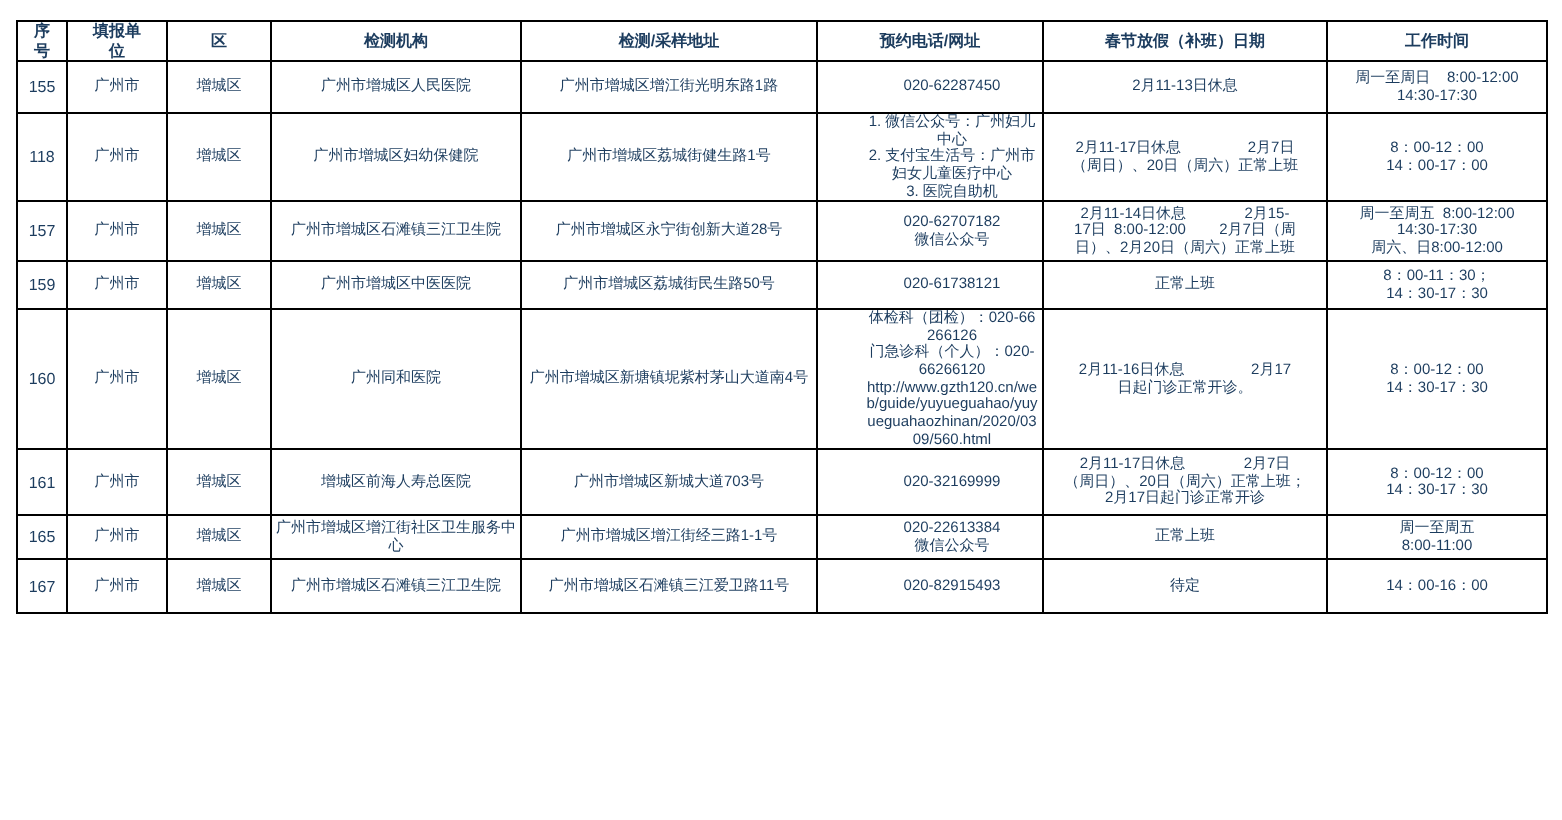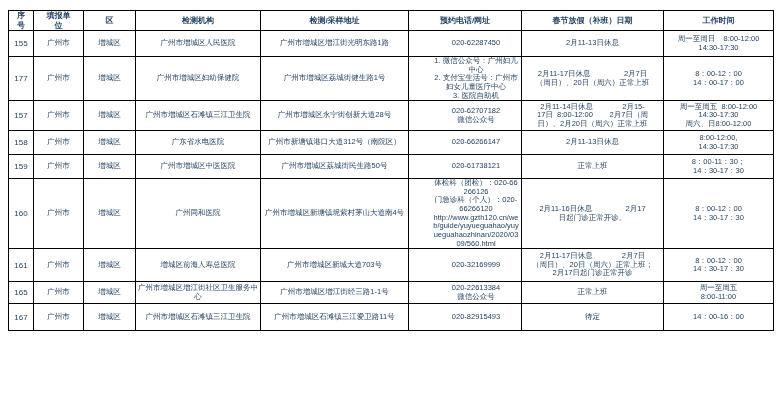--- a/index.html
+++ b/index.html
@@ -61,21 +61,21 @@
           <td class="c-unit">广州市</td>
           <td class="c-district">增城区</td>
           <td class="c-org">广州市增城区人民医院</td>
           <td class="c-address">广州市增城区增江街光明东路1路</td>
           <td class="c-phone">020-62287450</td>
           <td class="c-holiday">2月11-13日休息</td>
           <td class="c-hours">周一至周日    8:00-12:00
 14:30-17:30</td>
         </tr>
         <tr style="height: 34px;">
-          <td class="c-seq">177</td>
+          <td class="c-seq">118</td>
           <td class="c-unit">广州市</td>
           <td class="c-district">增城区</td>
           <td class="c-org">广州市增城区妇幼保健院</td>
           <td class="c-address">广州市增城区荔城街健生路1号</td>
           <td class="c-phone">1. 微信公众号：广州妇儿中心
 2. 支付宝生活号：广州市妇女儿童医疗中心
 3. 医院自助机</td>
           <td class="c-holiday">2月11-17日休息                2月7日
 （周日）、20日（周六）正常上班</td>
           <td class="c-hours">8：00-12：00
@@ -88,31 +88,20 @@
           <td class="c-org">广州市增城区石滩镇三江卫生院</td>
           <td class="c-address">广州市增城区永宁街创新大道28号</td>
           <td class="c-phone">020-62707182
 微信公众号</td>
           <td class="c-holiday">2月11-14日休息              2月15-
 17日  8:00-12:00        2月7日（周
 日）、2月20日（周六）正常上班</td>
           <td class="c-hours">周一至周五  8:00-12:00
 14:30-17:30
 周六、日8:00-12:00</td>
-        </tr>
-        <tr style="height: 24px;">
-          <td class="c-seq">158</td>
-          <td class="c-unit">广州市</td>
-          <td class="c-district">增城区</td>
-          <td class="c-org">广东省水电医院</td>
-          <td class="c-address">广州市新塘镇港口大道312号（南院区）</td>
-          <td class="c-phone">020-66266147</td>
-          <td class="c-holiday">2月11-13日休息</td>
-          <td class="c-hours">8:00-12:00,
-14:30-17:30</td>
         </tr>
         <tr style="height: 24px;">
           <td class="c-seq">159</td>
           <td class="c-unit">广州市</td>
           <td class="c-district">增城区</td>
           <td class="c-org">广州市增城区中医医院</td>
           <td class="c-address">广州市增城区荔城街民生路50号</td>
           <td class="c-phone">020-61738121</td>
           <td class="c-holiday">正常上班</td>
           <td class="c-hours">8：00-11：30；

